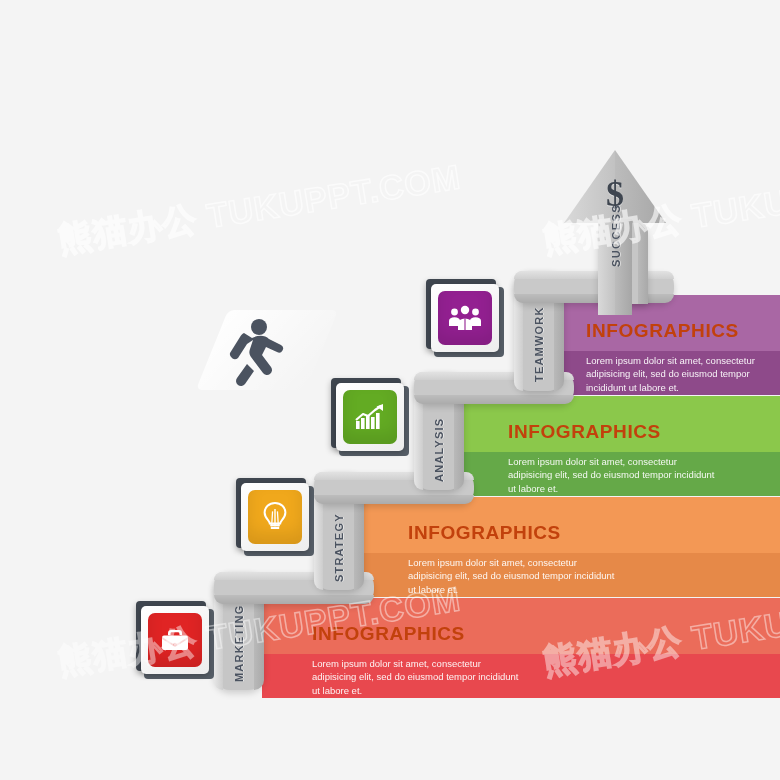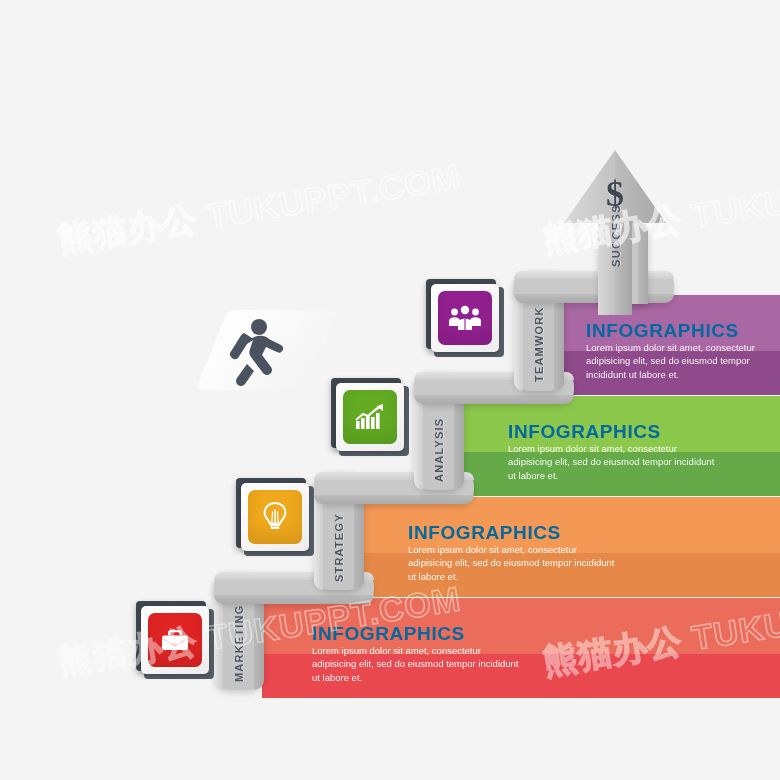--- a/index.html
+++ b/index.html
@@ -37,24 +37,24 @@
   .band .lower{position:absolute;left:0;right:0;bottom:0;}
   .band .diag{
     position:absolute;top:-20%;left:0;width:200%;height:160%;
     background:rgba(255,255,255,0.14);
     transform-origin:left top;
     transform:skewX(-32deg);
   }
   .band .txt{position:absolute;color:#fff;}
   .band h2{
     margin:0;font-size:19px;font-weight:bold;letter-spacing:.6px;
-    line-height:1;color:#0369a1;
+    line-height:1;color:#c2410c;
   }
   .band p{
-    margin:1px 0 0 0;font-size:9.5px;line-height:1.42;
+    margin:14px 0 0 0;font-size:9.5px;line-height:1.42;
     color:rgba(255,255,255,0.93);max-width:215px;
   }
 
   
   .stair{
     position:absolute;
     background:#c6c6c6;
     border-radius:16px;
     box-shadow:0 3px 7px rgba(0,0,0,0.17);
   }

